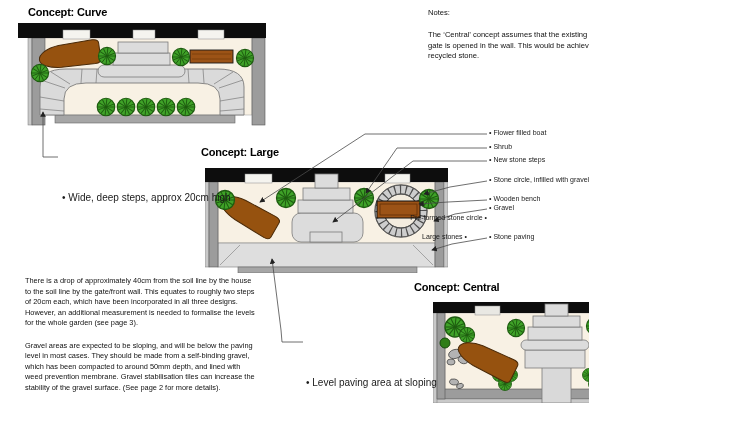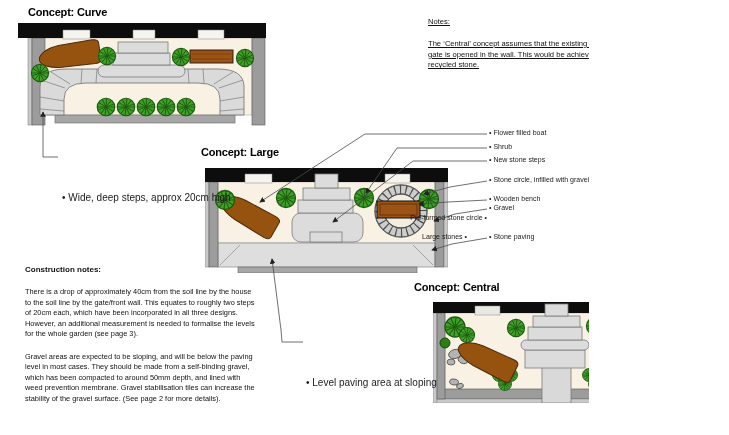--- a/index.html
+++ b/index.html
@@ -1,19 +1,19 @@
 <!DOCTYPE html>
 <html><head>
 <meta charset="utf-8">
 <style>
   html,body{margin:0;padding:0;background:#fff;}
   #canvas{position:relative;width:589px;height:435px;background:#fff;overflow:hidden;
           font-family:"Liberation Sans",sans-serif;color:#111;}
   .title{position:absolute;font-weight:bold;font-size:11px;letter-spacing:-0.2px;color:#000;white-space:nowrap;}
-  .notes{position:absolute;left:428px;top:17px;width:299px;font-size:7.6px;line-height:1.42;color:#101010;text-decoration:underline;}
+  .notes{position:absolute;left:428px;top:8px;width:299px;font-size:7.6px;line-height:1.42;color:#101010;}
   .notes h4{margin:0 0 11px 0;font-size:7.6px;font-weight:normal;}
   .notes p{margin:0 0 10px 0;}
   .cnotes{position:absolute;left:25px;top:264px;width:230px;font-size:7.4px;line-height:1.42;color:#101010;}
   .cnotes h4{margin:0 0 12px 0;font-size:8px;font-weight:bold;}
   .cnotes p{margin:12px 0 9px 0;}
   .lbl{position:absolute;font-size:7px;color:#1a1a1a;white-space:nowrap;}
   .lbl.b::before{content:"\2022  ";}
   .lbl.a::after{content:"  \2022";}
   .lbl.big{font-size:10px;margin-top:40px;}
   svg.plan{position:absolute;}
@@ -48,21 +48,20 @@
   <div class="title" style="left:28px;top:6px">Concept: Curve</div>
   <div class="title" style="left:201px;top:146px">Concept: Large</div>
   <div class="title" style="left:414px;top:281px">Concept: Central</div>
 
   <div class="notes">
     <h4>Notes:</h4>
     <p>The ‘Central’ concept assumes that the existing achieved are filled in and a new wider gate is opened in the wall. This would be achieved using concrete blocks, faced with recycled stone.</p>
   </div>
 
   <div class="cnotes">
-    <h4>Construction notes:</h4>
     <p>There is a drop of approximately 40cm from the soil line by the house to the soil line by the gate/front wall.  This equates to roughly two steps of 20cm each, which have been incorporated in all three designs.  However, an additional measurement is needed to formalise the levels for the whole garden (see page 3).</p>
     <p>Gravel areas are expected to be sloping, and will be below the paving level in most cases.  They should be made from a self-binding gravel, which has been compacted to around 50mm depth, and lined with weed prevention membrane. Gravel stabilisation tiles can increase the stability of the gravel surface.  (See page 2 for more details).</p>
   </div>
 
   <svg class="plan" style="left:18px;top:23px" width="248" height="104" viewBox="0 0 248 104">
     <rect x="14" y="15" width="220" height="77" fill="#f8f1e4" stroke="#9a9a9a" stroke-width="0.5"></rect>
     <rect x="37" y="92" width="180" height="8" fill="#a6a6a6" stroke="#666" stroke-width="0.6"></rect>
     <rect x="10" y="15" width="4" height="87" fill="#c9c9c9" stroke="#777" stroke-width="0.5"></rect>
     <rect x="14" y="15" width="13" height="87" fill="#9c9c9c" stroke="#555" stroke-width="0.6"></rect>
     <rect x="234" y="15" width="13" height="87" fill="#9c9c9c" stroke="#555" stroke-width="0.6"></rect>

